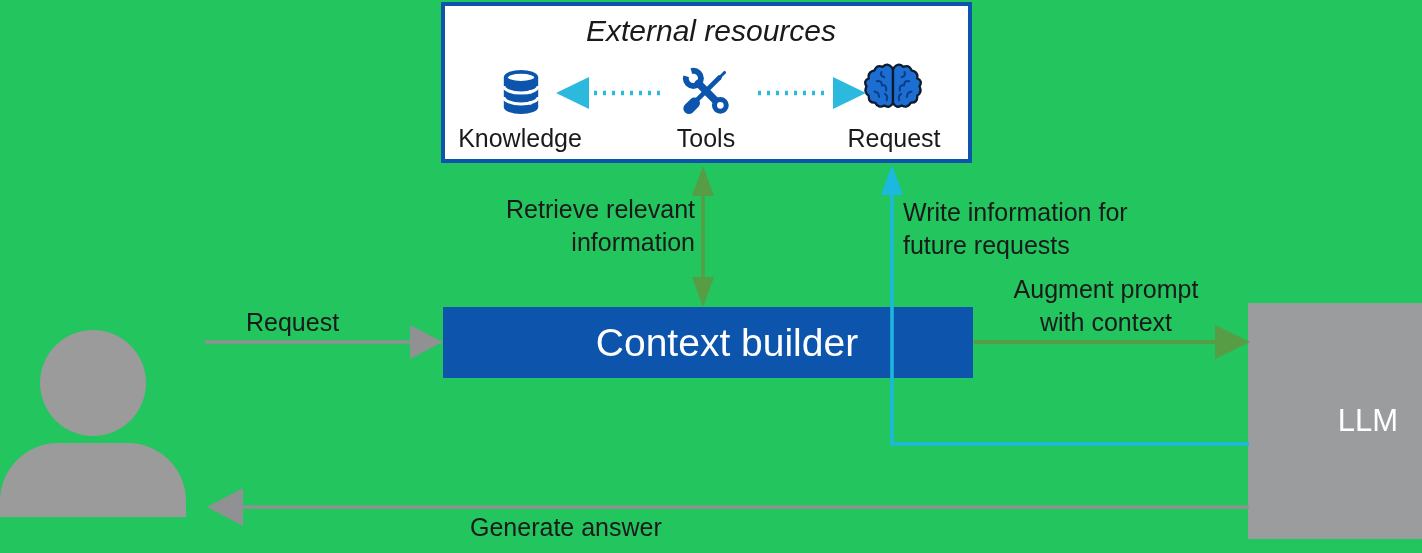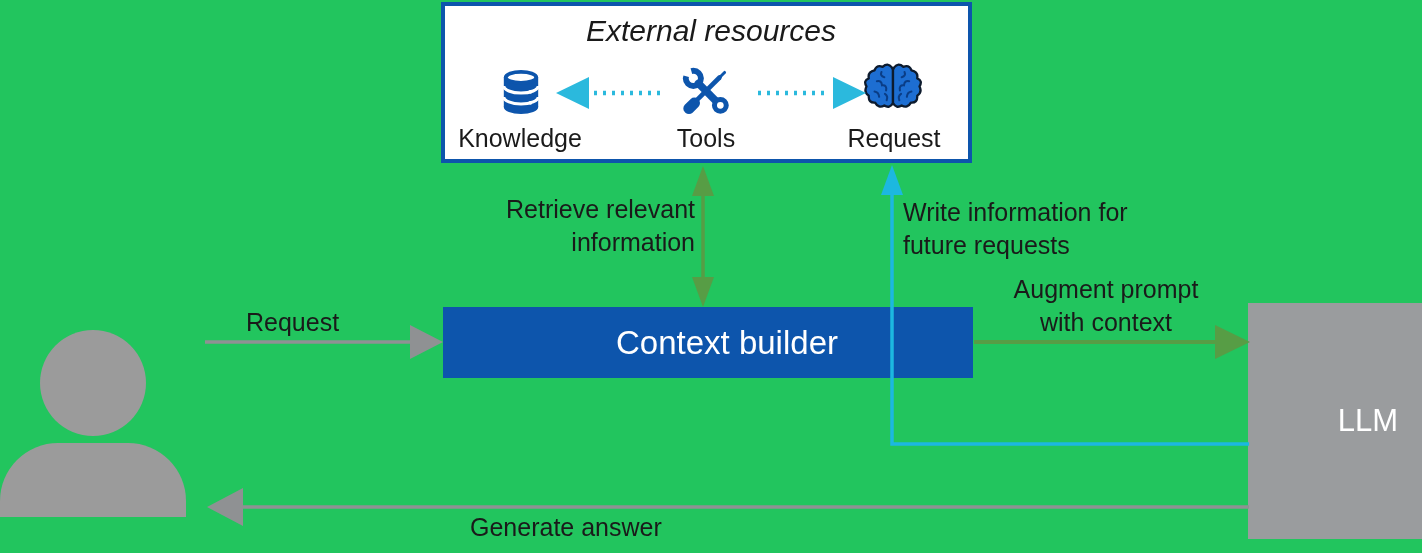--- a/index.html
+++ b/index.html
@@ -14,21 +14,21 @@
   .res-label{top:124px;width:180px;text-align:center;font-size:25px;}
   #label-knowledge{left:430px;}
   #label-tools{left:616px;}
   #label-memory{left:804px;}
   .res-icon{line-height:0;}
   #icon-db{left:496px;top:67px;}
   #icon-tools{left:679px;top:64px;}
   #icon-brain{left:863px;top:60px;}
   
   #ctx-box{left:443px;top:307px;width:530px;height:71px;background:#0d55ac;display:flex;align-items:center;justify-content:center;}
-  #ctx-box span{color:#fff;font-size:33px;margin-left:38px;}
+  #ctx-box span{color:#fff;font-size:39px;margin-left:38px;}
   #llm-box{left:1248px;top:303px;width:174px;height:236px;background:#9a9c9e;display:flex;align-items:center;justify-content:center;padding-left:33px;}
   #llm-box span{color:#fff;font-size:31px;}
   
   #person-head{left:40px;top:330px;width:106px;height:106px;border-radius:50%;background:#9b9b9b;}
   #person-body{left:0px;top:443px;width:186px;height:74px;border-radius:58px 58px 0 0;background:#9b9b9b;}
   
   .edge-label{font-size:25px;line-height:33px;white-space:pre-line;}
   #lbl-retrieve{left:430px;top:193px;width:265px;text-align:right;}
   #lbl-write{left:903px;top:196px;width:290px;text-align:left;}
   #lbl-augment{left:980px;top:273px;width:252px;text-align:center;}

